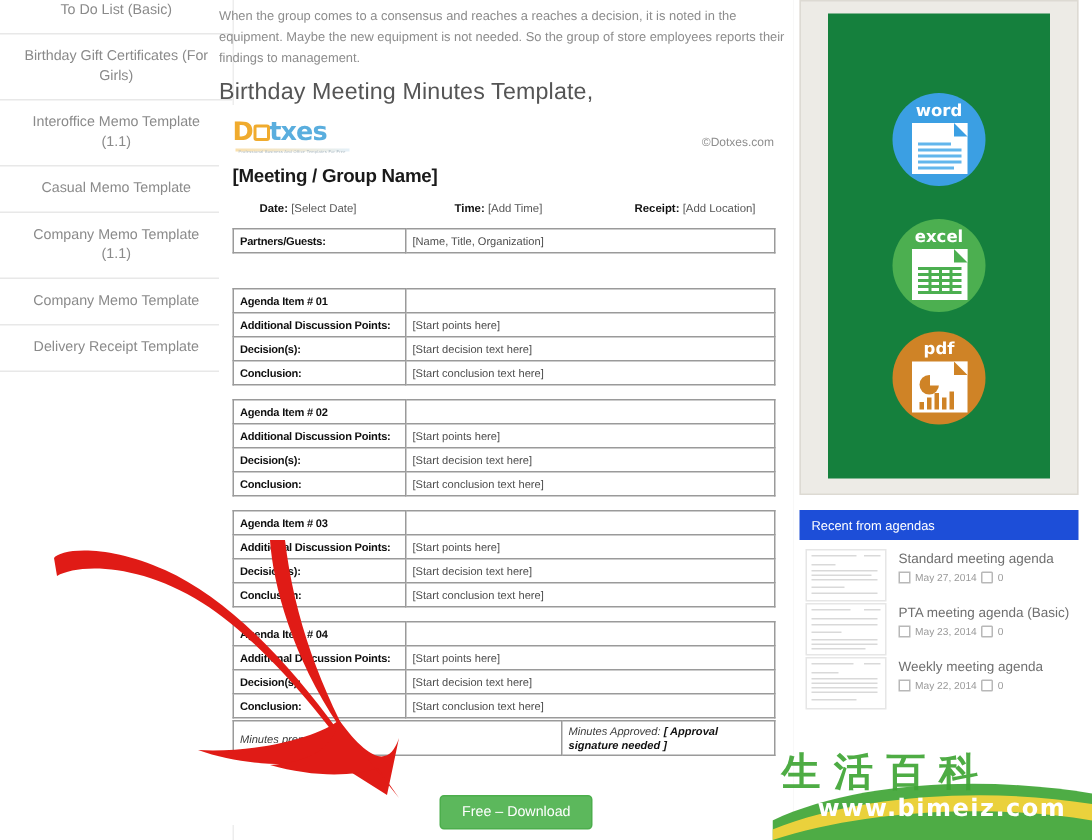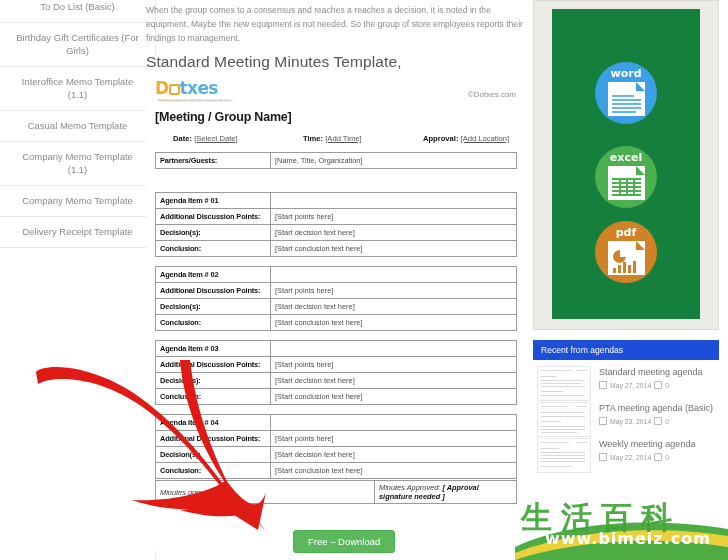--- a/index.html
+++ b/index.html
@@ -68,21 +68,21 @@
     position:absolute;right:8px;top:20px;font-size:8px;color:#8e8e8e;
   }
   #meeting-name{
     position:absolute;left:9px;top:40px;
     font-size:12.5px;font-weight:700;color:#1a1a1a;letter-spacing:-0.2px;
   }
   
   #dtl-row{position:absolute;left:9px;top:64px;width:362px;height:12px;font-size:7.6px;color:#4a4a4a;}
   .dtl{position:absolute;white-space:nowrap;}
   .dtl b{color:#111;font-weight:700;}
-  .dtl .val{color:#555;text-decoration:underline;}
+  .dtl .val{color:#555;}
   #dtl-date{left:18px;}
   #dtl-time{left:148px;}
   #dtl-loc{left:268px;}
   
   .doc-table{
     position:absolute;left:9px;width:362px;
     border-collapse:collapse;table-layout:fixed;
     font-size:7.4px;
   }
   .doc-table td{
@@ -178,21 +178,21 @@
   }
   .meta-ico.bubble{border-radius:1px;}
   
   #watermark{
     position:absolute;left:515px;top:495px;width:213px;height:65px;
     pointer-events:none;
   }
   #wm-swoosh{position:absolute;left:0;top:0;width:213px;height:65px;}
   #wm-cn{
     position:absolute;left:6px;top:2px;width:207px;
-    font-size:31px;color:#3fa535;font-weight:700;letter-spacing:9px;
+    font-size:26px;color:#3fa535;font-weight:700;letter-spacing:9px;
     font-family:"DejaVu Sans",sans-serif;opacity:.92;
     -webkit-text-stroke:0px;
   }
   #wm-url{
     position:absolute;left:30px;top:34px;
     font-size:16px;color:#ffffff;font-weight:700;letter-spacing:1px;
     font-family:"DejaVu Sans",sans-serif;
   }
   
   #red-arrow{position:absolute;left:30px;top:360px;width:330px;height:190px;pointer-events:none;}
@@ -208,38 +208,38 @@
   <div class="ls-item"><span>Company Memo Template (1.1)</span></div>
   <div class="ls-item"><span>Company Memo Template</span></div>
   <div class="ls-item"><span>Delivery Receipt Template</span></div>
 </div>
 <div id="left-divider"></div>
 
 <div id="main">
 
   <div id="intro-paragraph">When the group comes to a consensus and reaches a reaches a decision, it is noted in the equipment. Maybe the new equipment is not needed. So the group of store employees reports their findings to management.</div>
 
-  <h1 id="page-title">Standard Meeting Minutes Template,</h1>
+  <h1 id="page-title">Birthday Meeting Minutes Template,</h1>
 
   <div id="doc">
 
     <div id="logo">
       <span class="logo-text"><span class="logo-d">D</span><span class="logo-o"></span><span class="logo-rest">txes</span></span>
       <div id="logo-underline"></div>
       <div id="logo-sub">Professional Business And Office Templates For Free</div>
     </div>
 
     <div id="copyright">©Dotxes.com</div>
 
     <div id="meeting-name">[Meeting / Group Name]</div>
 
     <div id="dtl-row">
       <span class="dtl" id="dtl-date"><b>Date:</b> <span class="val">[Select Date]</span></span>
       <span class="dtl" id="dtl-time"><b>Time:</b> <span class="val">[Add Time]</span></span>
-      <span class="dtl" id="dtl-loc"><b>Approval:</b> <span class="val">[Add Location]</span></span>
+      <span class="dtl" id="dtl-loc"><b>Receipt:</b> <span class="val">[Add Location]</span></span>
     </div>
 
     <table class="doc-table" id="t-attend">
       <tbody>
       <tr>
         <td class="lbl">Partners/Guests:</td>
         <td class="val">[Name, Title, Organization]</td>
       </tr>
     </tbody>
       </table>

